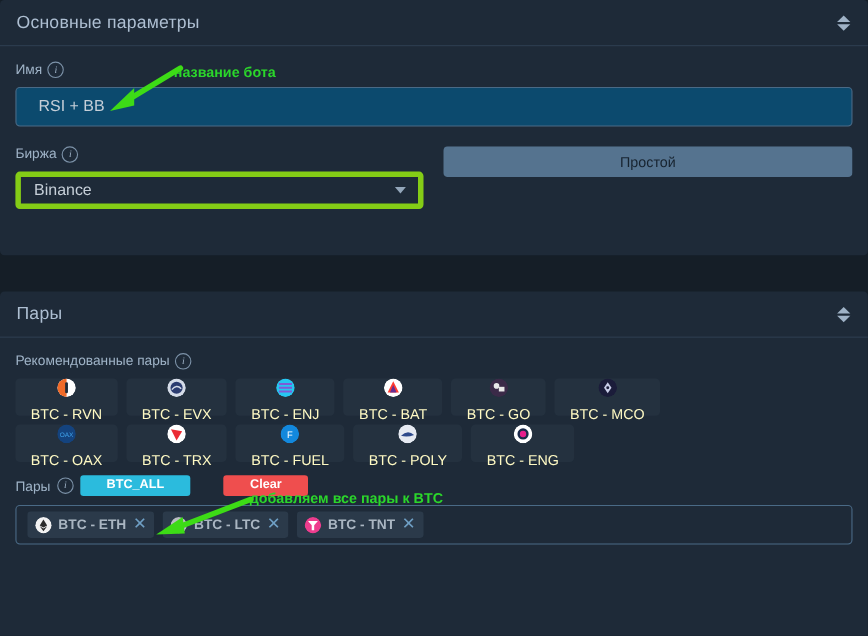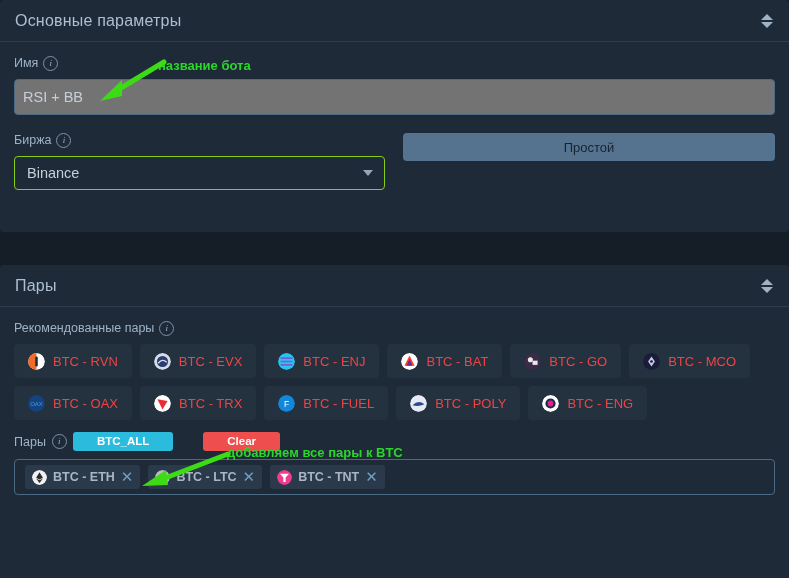--- a/index.html
+++ b/index.html
@@ -80,42 +80,42 @@
     align-items: center;
     justify-content: center;
     font-family: "Liberation Serif", serif;
     font-style: italic;
   }
 
   .text-input {
     width: 100%;
     box-sizing: border-box;
     height: 36px;
-    background: #737373;
+    background: #0c4a6e;
     border: 1px solid #4a6a86;
     border-radius: 4px;
     color: #c6cfd8;
     font-size: 14.5px;
-    padding: 0 8px;
+    padding: 0 20px;
     font-family: "Liberation Sans", sans-serif;
     outline: none;
   }
 
   .row-two {
     display: flex;
     gap: 18px;
     margin-top: 18px;
   }
   .col-exchange { width: 371px; }
   .col-bottype { flex: 1; }
 
   .select-box {
     position: relative;
     height: 34px;
-    border: 1px solid #84cc16;
+    border: 5px solid #84cc16;
     border-radius: 4px;
     display: flex;
     align-items: center;
     padding: 0 12px;
     box-sizing: border-box;
     color: #c6cfd8;
     font-size: 14.5px;
     cursor: pointer;
   }
   .select-caret {
@@ -152,23 +152,24 @@
   }
   .pair-chip {
     background: #24313f;
     border-radius: 4px;
     height: 34px;
     display: flex;
     align-items: center;
     gap: 8px;
     padding: 0 14px;
     font-size: 13px;
-    color: #ef4444;
+    color: #fef9c3;
     cursor: pointer;
     white-space: nowrap;
+    flex-direction: column;
   }
   .coin {
     width: 17px;
     height: 17px;
     border-radius: 50%;
     flex: 0 0 auto;
     display: block;
   }
 
   .pairs-label-row {

